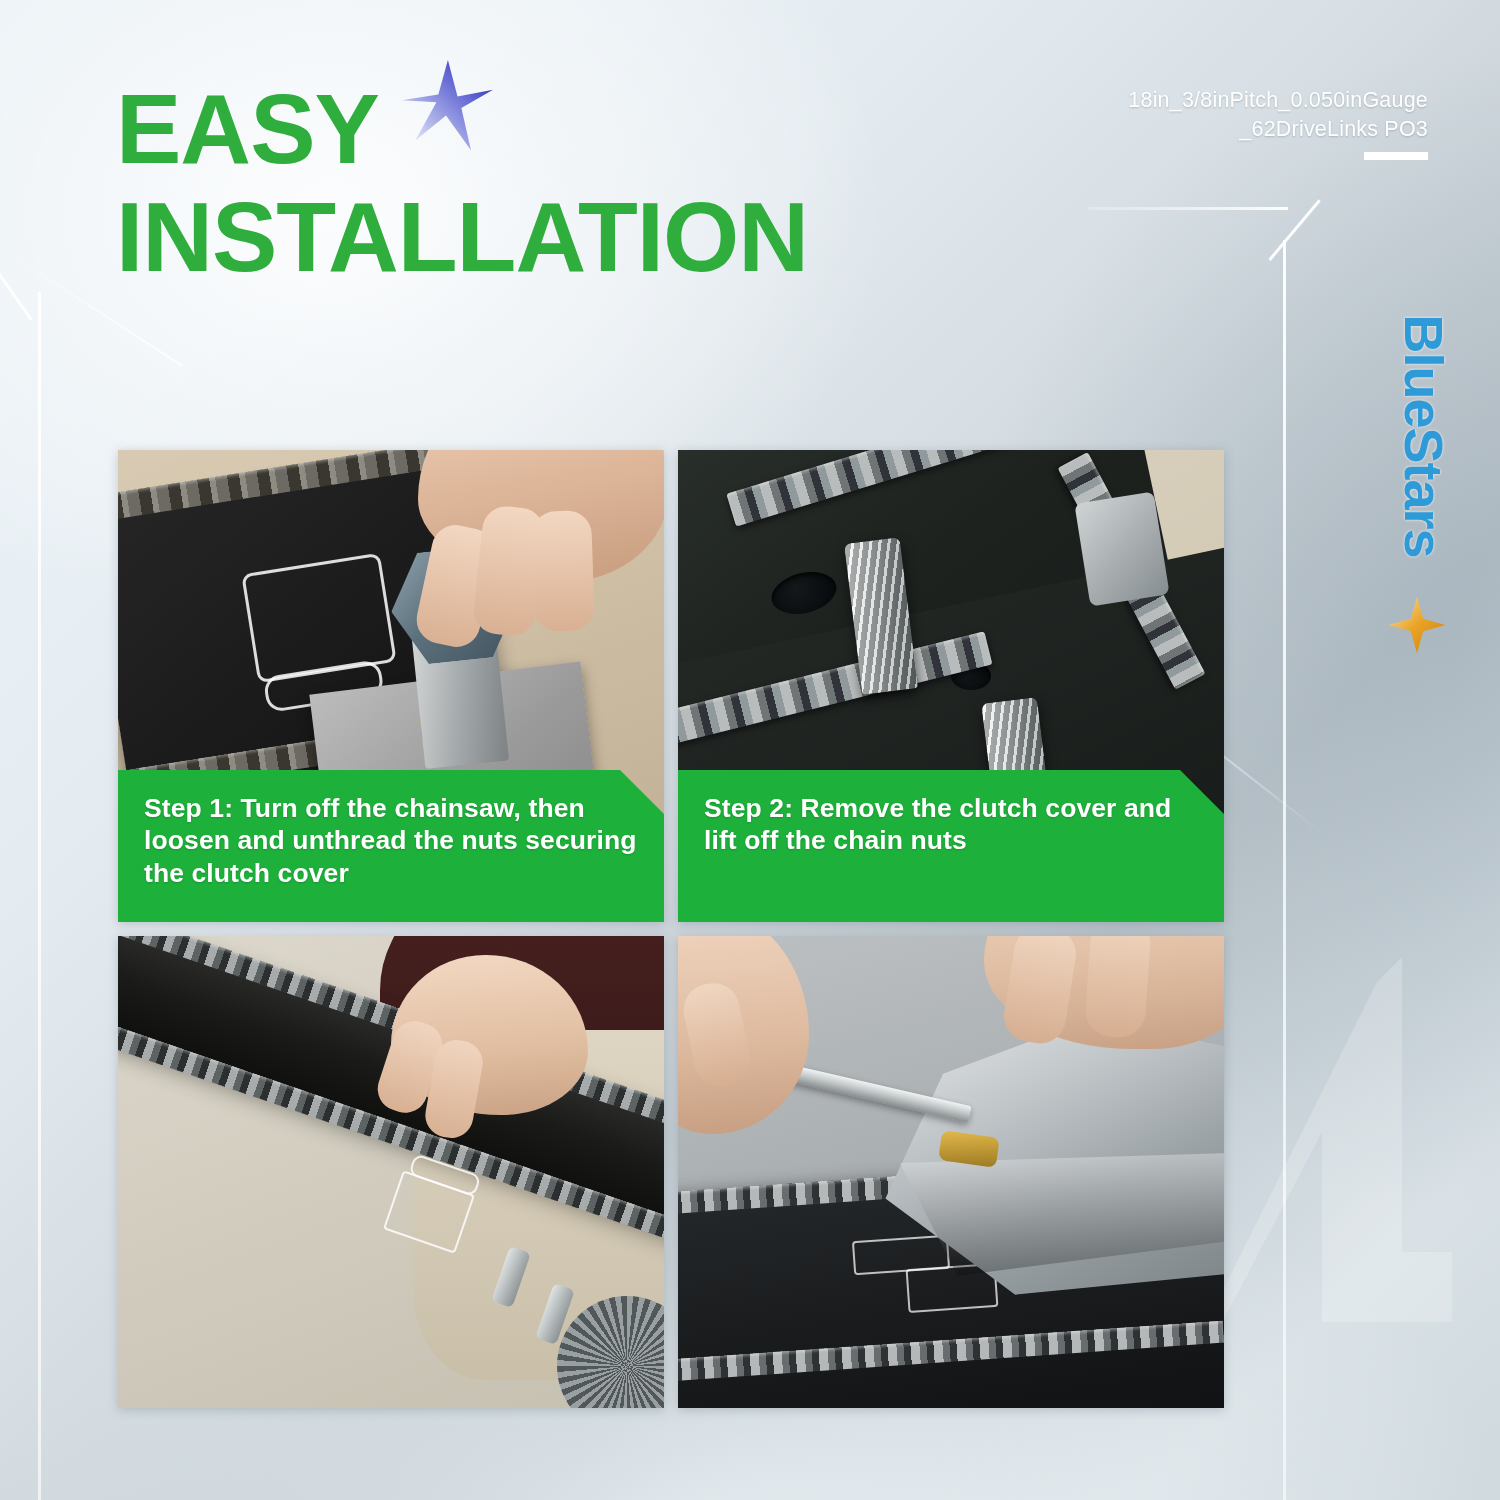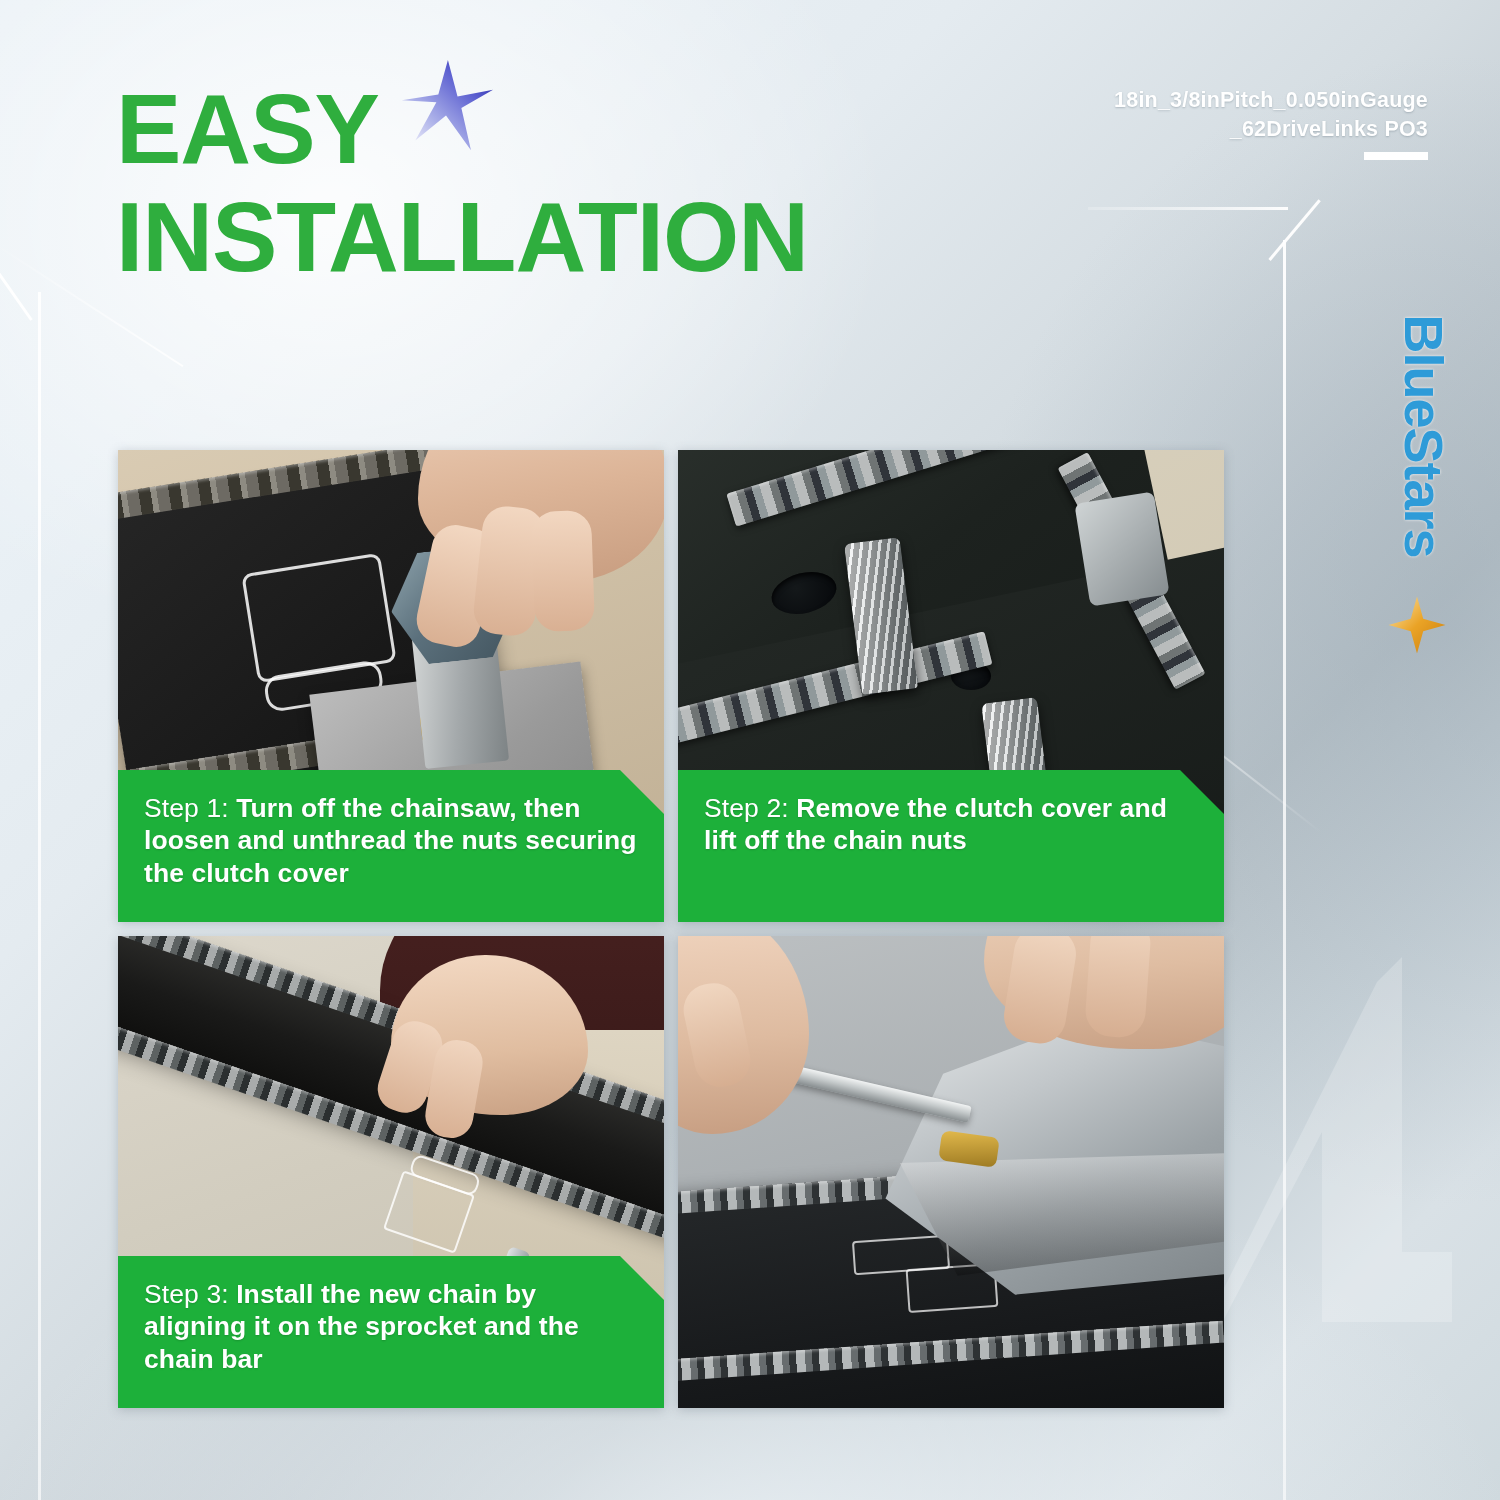--- a/index.html
+++ b/index.html
@@ -106,21 +106,21 @@
 
   .sku {
     position:absolute;
     right:72px; top:86px;
     text-align:right;
     z-index:6;
   }
   .sku-line {
     color:#ffffff;
     font-size:21.5px;
-    font-weight:bold;
+    font-weight:normal;
     line-height:1.33;
     letter-spacing:.2px;
     text-shadow:0 1px 2px rgba(90,105,118,.35);
     white-space:nowrap;
   }
   .sku-rule {
     margin-left:auto; margin-top:9px;
     width:64px; height:8px;
     background:#ffffff;
   }
@@ -179,21 +179,21 @@
     font-weight:bold;
     font-size:26.5px;
     line-height:1.22;
     padding:22px 26px 24px 26px;
     letter-spacing:.1px;
     text-shadow:0 1px 2px rgba(0,0,0,.16);
     clip-path:polygon(0 0, calc(100% - 44px) 0, 100% 44px, 100% 100%, 0 100%);
   }
   .caption.h3 { min-height:152px; }
   .caption.h2 { min-height:152px; }
-  .caption b { font-weight:normal; }
+  .caption b { font-weight:bold; }
 
   
   .ph-bg { position:absolute; inset:0; }
 
   
   .p1-bg { background:linear-gradient(160deg,#d9cbb3 0%,#cfc0a6 40%,#bfae93 100%); }
   .p1-bar {
     position:absolute; left:-2%; top:6%; width:70%; height:66%;
     background:linear-gradient(150deg,#262626 0%,#1b1b1b 55%,#111 100%);
     transform:rotate(-9deg);
@@ -570,23 +570,20 @@
         <div class="p3-chain p3-ct"></div>
         <div class="p3-chain p3-cb"></div>
         <div class="p3-label"></div>
         <div class="p3-pin p3-p1"></div>
         <div class="p3-pin p3-p2"></div>
         <div class="p3-sprocket"></div>
         <div class="p3-hand"></div>
         <div class="p3-finger p3-fa"></div>
         <div class="p3-finger p3-fb"></div>
       </div>
-      <div class="caption h3">
-        <b>Step 3:</b><span>  Install the new chain by aligning it on the sprocket and the chain bar</span>
-      </div>
     </div>
 
     <div class="panel">
       <div class="photo">
         <div class="ph-bg p4-bg"></div>
         <div class="p4-bar"></div>
         <div class="p4-chain p4-c1"></div>
         <div class="p4-chain p4-c2"></div>
         <div class="p4-label"></div>
         <div class="p4-label2"></div>

